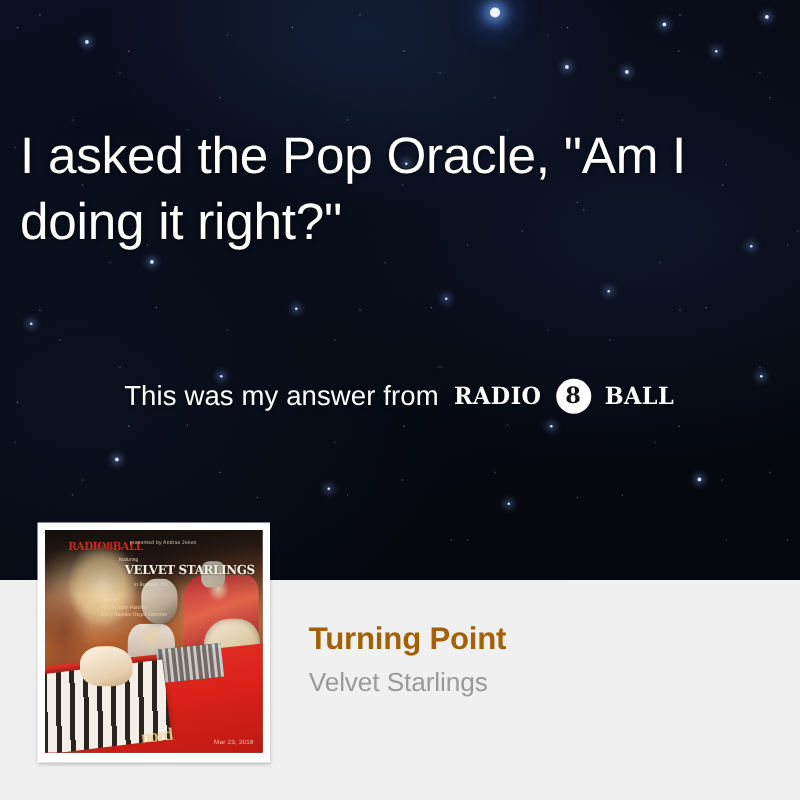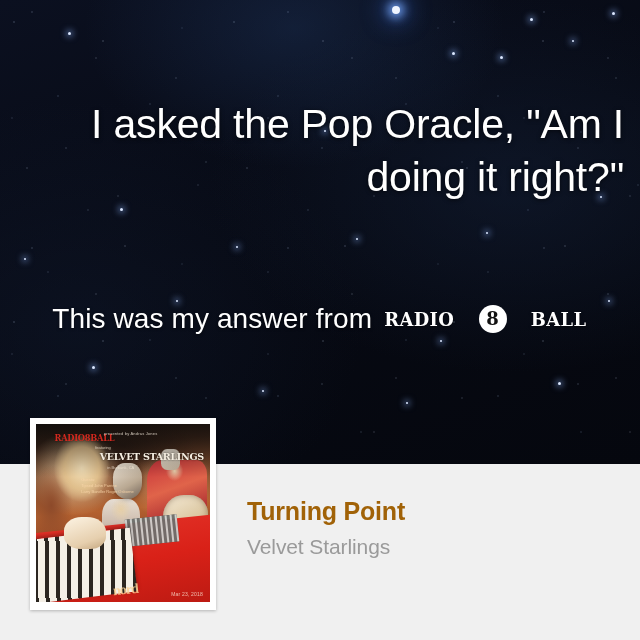--- a/index.html
+++ b/index.html
@@ -82,21 +82,21 @@
       0 0 10px 4px rgba(120,170,255,0.85),
       0 0 22px 10px rgba(60,110,220,0.40);
   }
 
   
   #headline {
     position: absolute;
     left: 0;
     top: 98px;
     width: 640px;
-    text-align: right;
+    text-align: left;
     color: #ffffff;
     font-size: 41px;
     line-height: 53px;
     font-weight: 400;
     letter-spacing: -0.2px;
     text-shadow: 0 1px 4px rgba(0,0,0,0.65);
     padding: 0 16px;
     box-sizing: border-box;
   }
   #headline .hl-line { display: block; }
@@ -108,28 +108,28 @@
     top: 303px;
     width: 640px;
     display: flex;
     align-items: center;
     justify-content: center;
     gap: 10px;
     color: #ffffff;
     text-shadow: 0 1px 3px rgba(0,0,0,0.6);
   }
   #attrib-text {
-    font-size: 28px;
+    font-size: 22px;
     font-weight: 400;
     letter-spacing: 0.1px;
   }
   .logo {
     display: flex;
     align-items: center;
-    gap: 22px;
+    gap: 9px;
     justify-content: flex-end;
   }
   .logo-word {
     font-family: "DejaVu Serif", "Liberation Serif", serif;
     font-size: 19px;
     font-weight: 700;
     letter-spacing: 0.4px;
     color: #ffffff;
     transform: scaleX(0.94);
   }

